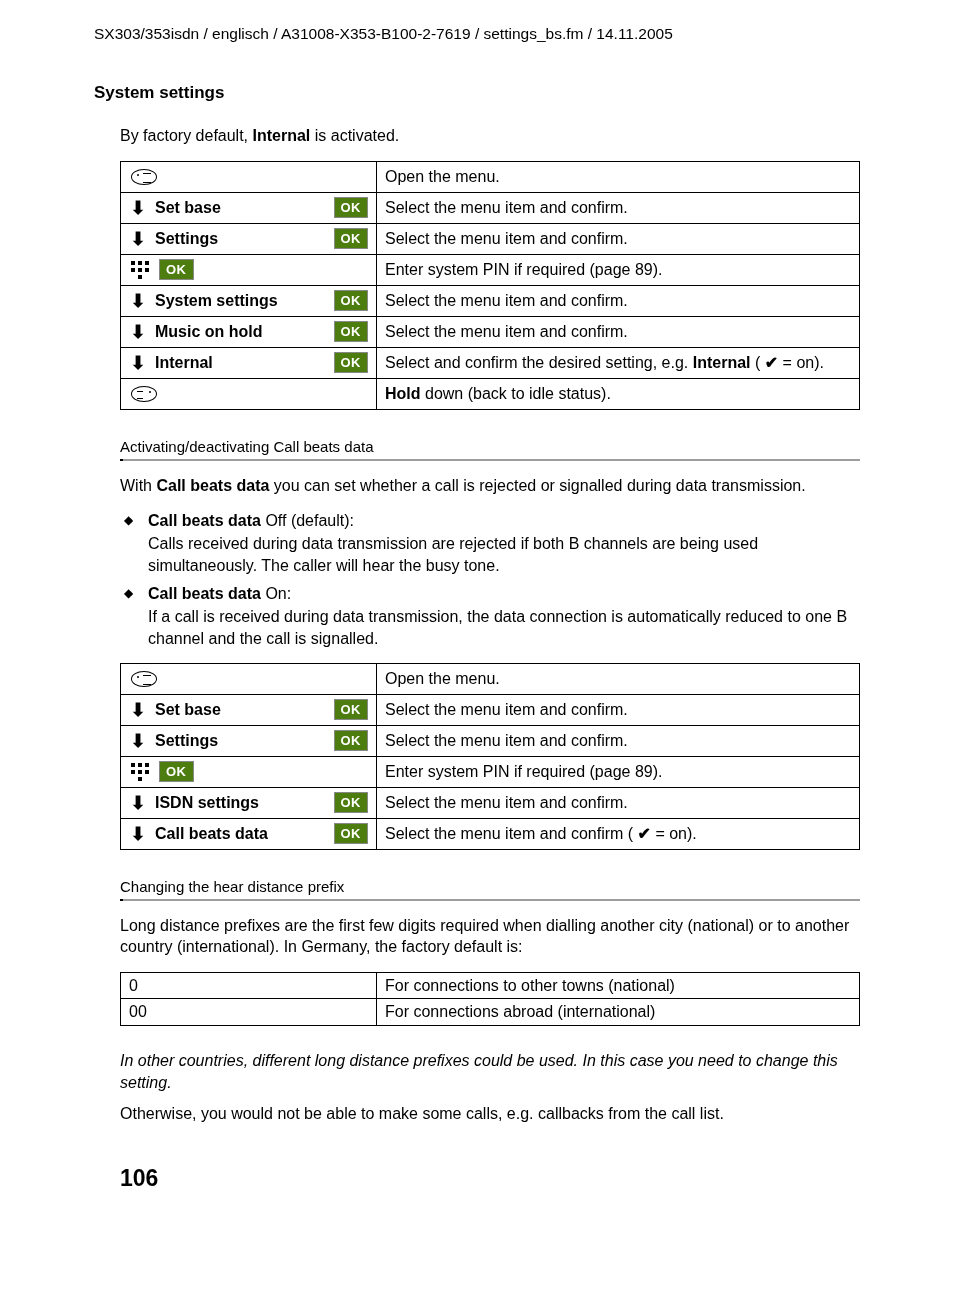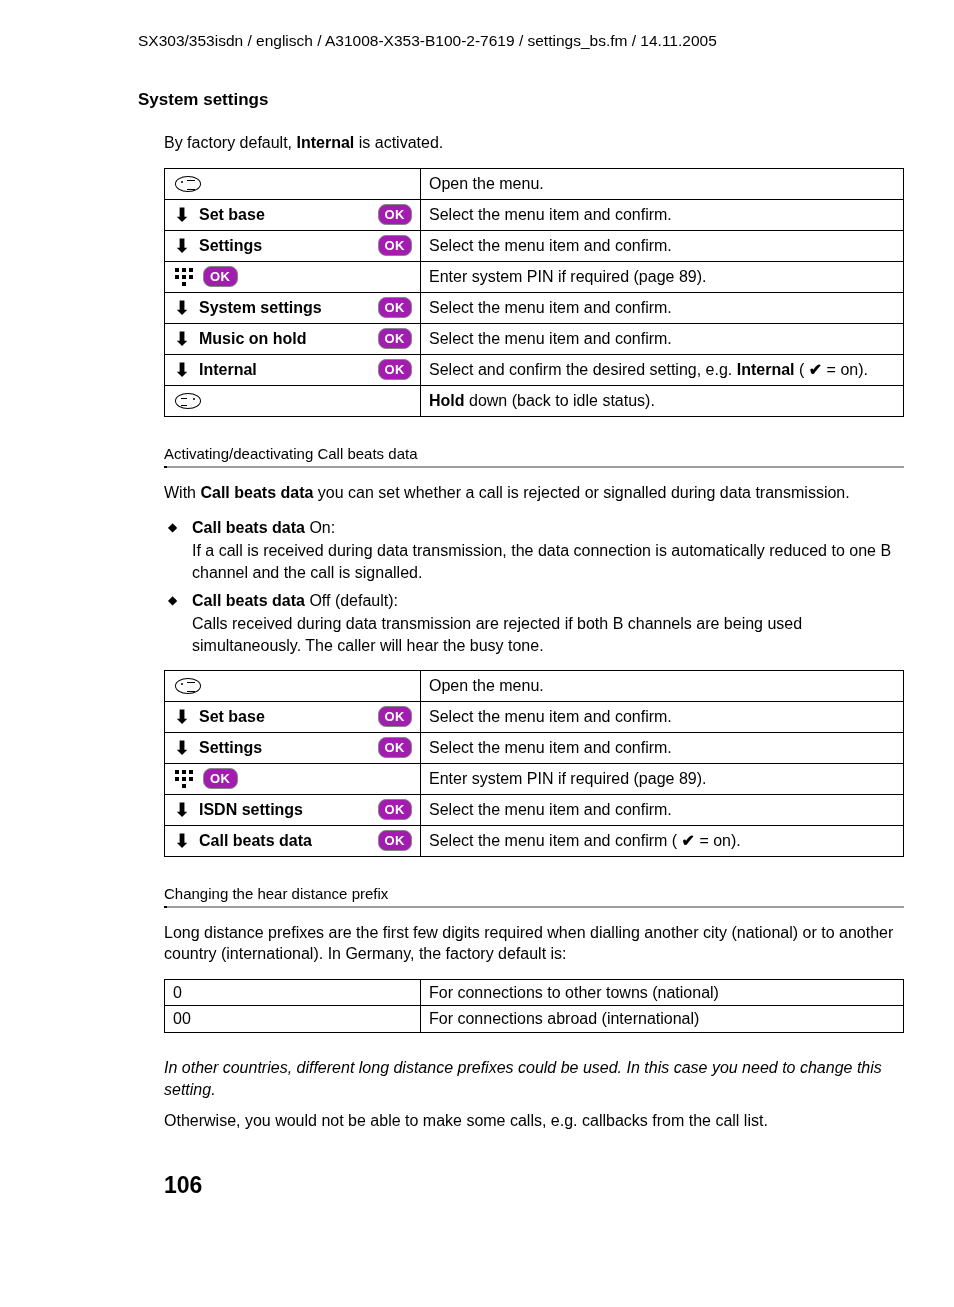--- a/index.html
+++ b/index.html
@@ -6,23 +6,22 @@
   body {
     margin: 0;
     padding: 0;
     font-family: Arial, Helvetica, sans-serif;
     font-size: 16px;
     color: #000;
     background: #fff;
     width: 954px;
   }
   .page {
-    padding: 32px 56px 40px 56px;
+    padding: 25px 56px 40px 56px;
     position: relative;
-    margin-left: 44px;
   }
 
   .header-line {
     font-size: 15.5px;
     color: #000;
     margin: 0 0 40px 38px;
   }
   .section-title {
     font-weight: bold;
     font-size: 17px;
@@ -63,27 +62,27 @@
     line-height: 1;
     display:inline-block;
     width:18px;
     text-align:center;
   }
   .menu-label {
     font-weight: bold;
     flex: 1;
   }
   .ok-badge {
-    background: #a21caf;
+    background: #4d7c0f;
     color: #fff;
     font-weight: bold;
     font-size: 13px;
     padding: 1px 6px;
     border: 1px solid #888;
-    border-radius: 8px;
+    border-radius: 0;
     letter-spacing: 0.5px;
   }
   .ok-badge.tight { margin-left: 2px; }
   .oval-icon {
     display:inline-block;
     border:1.5px solid #000;
     border-radius: 50%;
     width: 26px; height: 16px;
     position: relative;
     margin-left: 2px;
@@ -291,26 +290,26 @@
 
   <div class="h2">Activating/deactivating Call beats data</div>
   <div class="rule"></div>
 
   <p class="body-text">
     <span>With </span><b>Call beats data</b><span> you can set whether a call is rejected or signalled during data transmission.</span>
   </p>
 
   <ul class="diamond">
     <li>
+      <b>Call beats data</b><span> Off (default):</span>
+      <span class="sub">Calls received during data transmission are rejected if both B channels are being used simultaneously. The caller will hear the busy tone.</span>
+    </li>
+    <li>
       <b>Call beats data</b><span> On:</span>
       <span class="sub">If a call is received during data transmission, the data connection is automatically reduced to one B channel and the call is signalled.</span>
-    </li>
-    <li>
-      <b>Call beats data</b><span> Off (default):</span>
-      <span class="sub">Calls received during data transmission are rejected if both B channels are being used simultaneously. The caller will hear the busy tone.</span>
     </li>
   </ul>
 
   <table class="instr">
     <tbody>
         <tr>
       <td class="left">
             <div class="left-inner">
         <span class="oval-icon menu"></span>
       </div>

